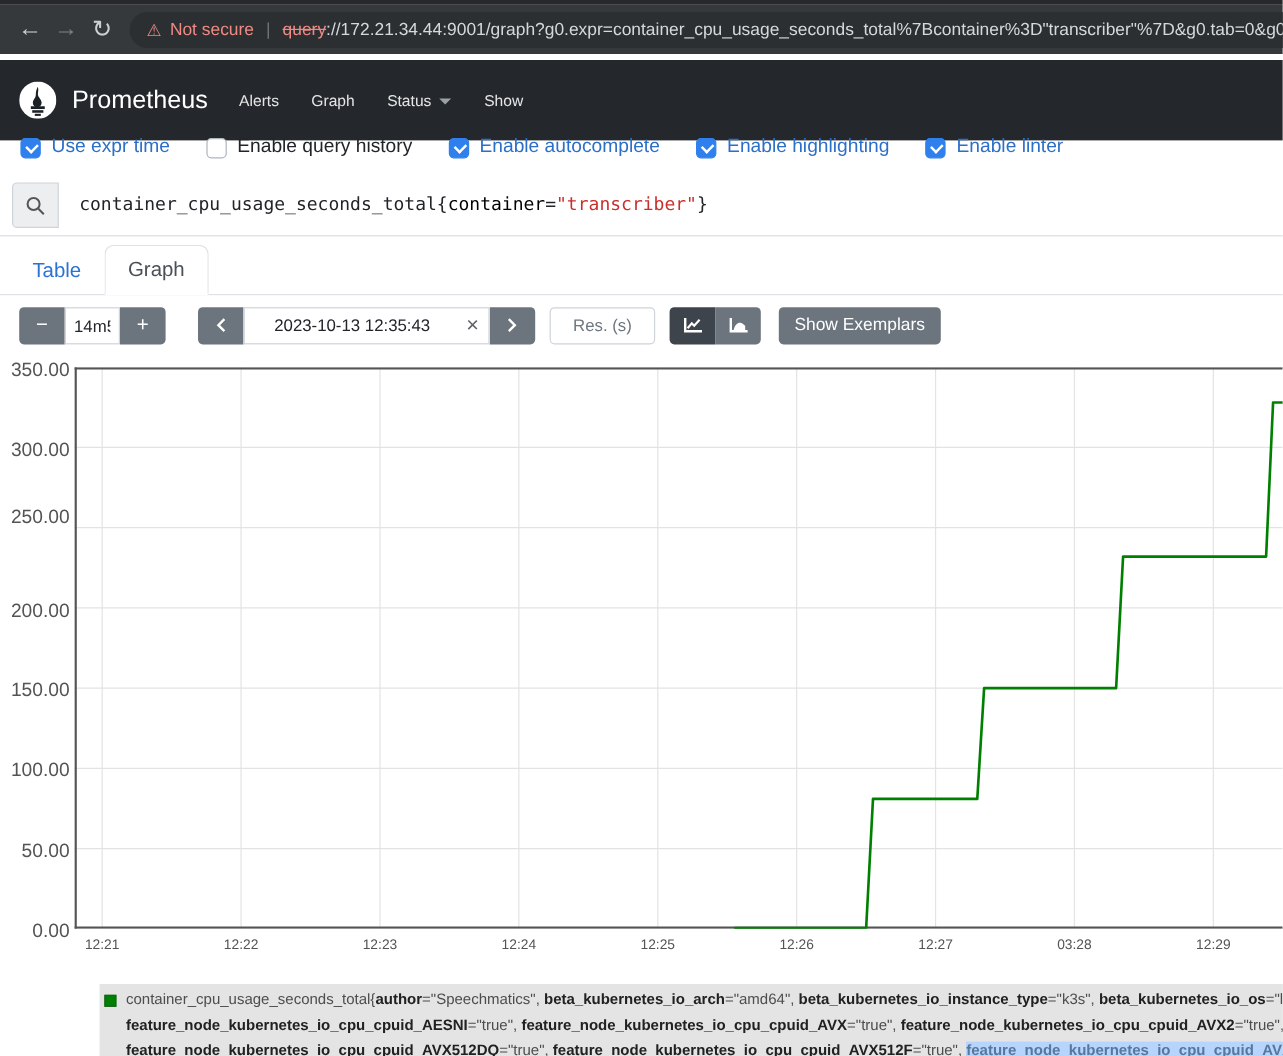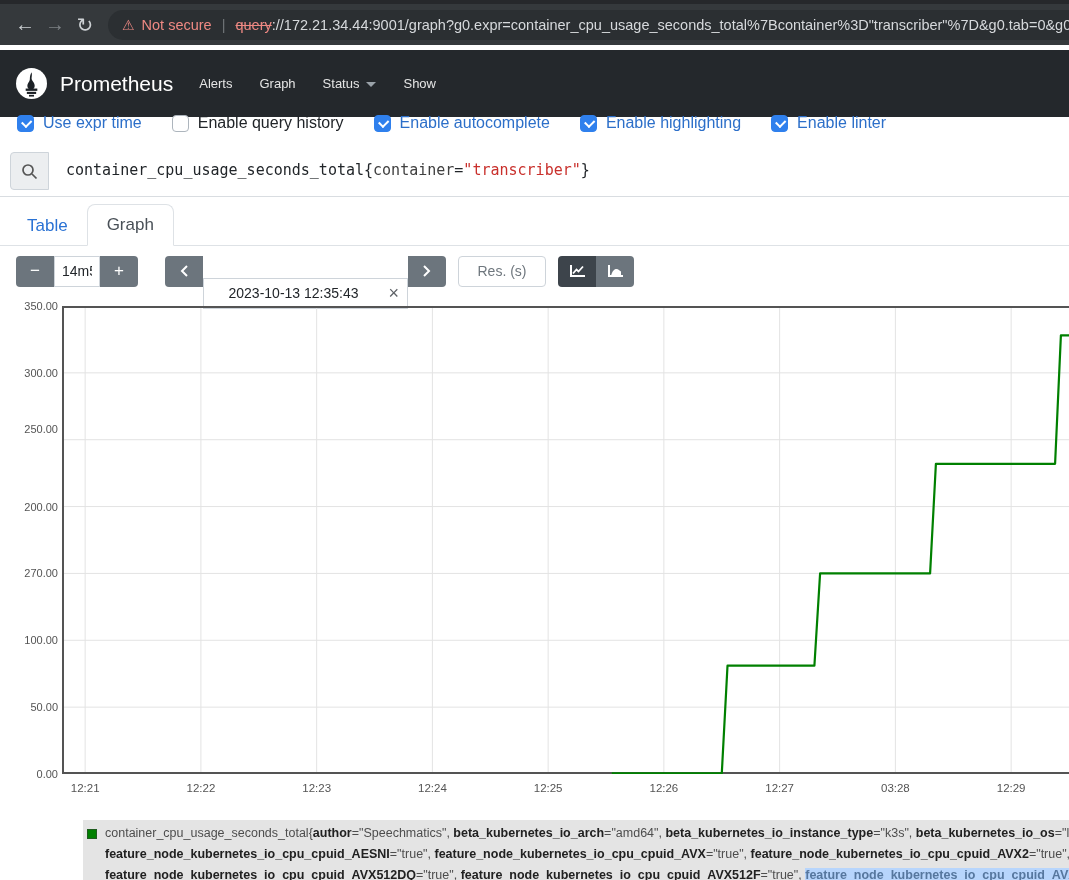--- a/index.html
+++ b/index.html
@@ -43,55 +43,55 @@
                    border-left:2px solid #fff; border-bottom:2px solid #fff; transform:rotate(-45deg); }
   .opt-label { font-size:16px; color:#212529; }
   .opt-label.on { color:#2c6fc9; }
 
   
   .query-row { position:absolute; top:146px; left:0; width:100%; height:51px;
                border-bottom:1px solid #d9dde1; display:flex; align-items:flex-start; padding:6px 0 0 10px; }
   .search-box { width:39px; height:38px; background:#eceef0; border:1px solid #ced4da; border-radius:4px 0 0 4px;
                 display:flex; align-items:center; justify-content:center; }
   .query-text { font-family:"DejaVu Sans Mono", monospace; font-size:15px; padding:9px 0 0 17px; white-space:pre; }
-  .q-plain { color:#212529; } .q-label { color:#404040; } .q-string { color:#c9302c; }
+  .q-plain { color:#212529; } .q-label { color:#000000; } .q-string { color:#c9302c; }
 
   
   .tabs { position:absolute; top:198px; left:0; width:100%; height:48px;
           border-bottom:1px solid #dee2e6; padding-left:8px; display:flex; align-items:flex-end; }
   .tab { font-size:17px; padding:10px 19px; cursor:pointer; margin-bottom:-1px; }
   .tab.inactive { color:#2a72d4; }
   .tab.active { color:#495057; background:#fff; border:1px solid #dee2e6; border-bottom:1px solid #fff;
                 border-radius:8px 8px 0 0; }
 
   
   .controls { position:absolute; top:246px; left:0; width:100%; height:50px;
               display:flex; align-items:center; padding-left:16px; }
   .btn { height:31px; background:#6c757d; color:#fff; border:none; display:flex;
          align-items:center; justify-content:center; cursor:pointer; font-size:17px; }
   .grp { display:flex; height:31px; }
   .grp .btn { width:38px; }
   .r-l { border-radius:4px 0 0 4px; } .r-r { border-radius:0 4px 4px 0; } .r-a { border-radius:4px; }
   .txt-in { height:31px; border:1px solid #ced4da; background:#fff; font-size:14px; color:#212529;
             font-family:"Liberation Sans", sans-serif; }
   .range-in { width:46px; padding:0 7px; overflow:hidden; }
-  .dt-wrap { position:relative;margin-top:22px; }
+  .dt-wrap { position:relative; }
   .dt-in { width:205px; text-align:center; padding-right:26px; }
   .dt-clear { position:absolute; right:9px; top:4px; color:#5f6368; font-size:18px; cursor:pointer; line-height:22px; }
   .res-in { width:88px; border-radius:4px; text-align:center; }
   .res-in::placeholder { color:#6f777e; }
   .toggle .btn { width:38px; }
   .btn.active-dark { background:#3d444b; }
   .exemplars { padding:0 13px; font-size:14.5px; }
   .gap27 { width:27px; } .gap12 { width:12px; } .gap15 { width:15px; }
 
   
   .chart { position:absolute; top:300px; left:0; width:1069px; height:505px; }
   .chart svg { position:absolute; left:62px; top:6px; }
-  .ytick { position:absolute; right:1011px; width:55px; text-align:right; font-size:11px; color:#545454; }
+  .ytick { position:absolute; right:1011px; width:55px; text-align:right; font-size:16px; color:#545454; }
   .xtick { position:absolute; top:482px; width:50px; text-align:center; font-size:11.5px; color:#545454; }
 
   
   .legend { position:absolute; top:820px; left:83px; width:1150px; background:#e4e4e4;
             display:flex; padding:3px 6px 6px 4px; cursor:pointer; }
   .legend-swatch { width:10px; height:10px; margin:6px 8px 0 0; flex:0 0 auto; border:1px solid #1f5c1f; }
   .legend-lines { font-size:12.5px; line-height:21px; color:#444; }
   .legend-line { white-space:nowrap; }
   .lb { font-weight:bold; color:#212121; }
   .lv { color:#4d4d4d; }
@@ -204,20 +204,21 @@
       </svg>
     </button>
     <button class="btn r-r">
       <svg width="17" height="15" viewBox="0 0 17 15">
         <path d="M2 1 V12 H16" stroke="#fff" stroke-width="2" fill="none"></path>
         <path d="M4 12 C5.5 6.5 7.5 5 9.5 5 C11.5 5 12.5 6.5 14 7.5 V12 Z" fill="#fff"></path>
       </svg>
     </button>
   </div>
   <div class="gap15"></div>
+  <button class="btn r-a exemplars">Show Exemplars</button>
 </div>
 
 <div class="chart">
   <svg width="1007" height="468">
       <line x1="0" y1="0" x2="1007" y2="0" stroke="#e3e3e3" stroke-width="1"></line>
       <line x1="0" y1="66.85714285714289" x2="1007" y2="66.85714285714289" stroke="#e3e3e3" stroke-width="1"></line>
       <line x1="0" y1="133.71428571428572" x2="1007" y2="133.71428571428572" stroke="#e3e3e3" stroke-width="1"></line>
       <line x1="0" y1="200.5714285714286" x2="1007" y2="200.5714285714286" stroke="#e3e3e3" stroke-width="1"></line>
       <line x1="0" y1="267.42857142857144" x2="1007" y2="267.42857142857144" stroke="#e3e3e3" stroke-width="1"></line>
       <line x1="0" y1="334.28571428571433" x2="1007" y2="334.28571428571433" stroke="#e3e3e3" stroke-width="1"></line>
@@ -235,21 +236,21 @@
       <line x1="0" y1="1" x2="1007" y2="1" stroke="#545454" stroke-width="2"></line>
       <line x1="1" y1="0" x2="1" y2="468" stroke="#545454" stroke-width="2"></line>
       <line x1="0" y1="467" x2="1007" y2="467" stroke="#545454" stroke-width="2"></line>
       <polyline points="549.8,467.3 659.8,467.3 665.5,359.7 752.4,359.7 758.1,267.4 868.1,267.4 873.9,157.8 993.1,157.8 998.9,29.4 1009.3,29.4" fill="none" stroke="#008000" stroke-width="2.2" stroke-linejoin="round"></polyline>
     </svg>
   <div>
       <div class="ytick" style="top: 0px;">350.00</div>
       <div class="ytick" style="top: 66.8571px;">300.00</div>
       <div class="ytick" style="top: 123px;">250.00</div>
       <div class="ytick" style="top: 200.571px;">200.00</div>
-      <div class="ytick" style="top: 267.429px;">270.00</div>
+      <div class="ytick" style="top: 267.429px;">150.00</div>
       <div class="ytick" style="top: 334.286px;">100.00</div>
       <div class="ytick" style="top: 401.143px;">50.00</div>
       <div class="ytick" style="top: 468px;">0.00</div>
     </div>
   <div>
       <div class="xtick" style="left: 60.1494px;">12:21</div>
       <div class="xtick" style="left: 175.897px;">12:22</div>
       <div class="xtick" style="left: 291.644px;">12:23</div>
       <div class="xtick" style="left: 407.391px;">12:24</div>
       <div class="xtick" style="left: 523.138px;">12:25</div>

